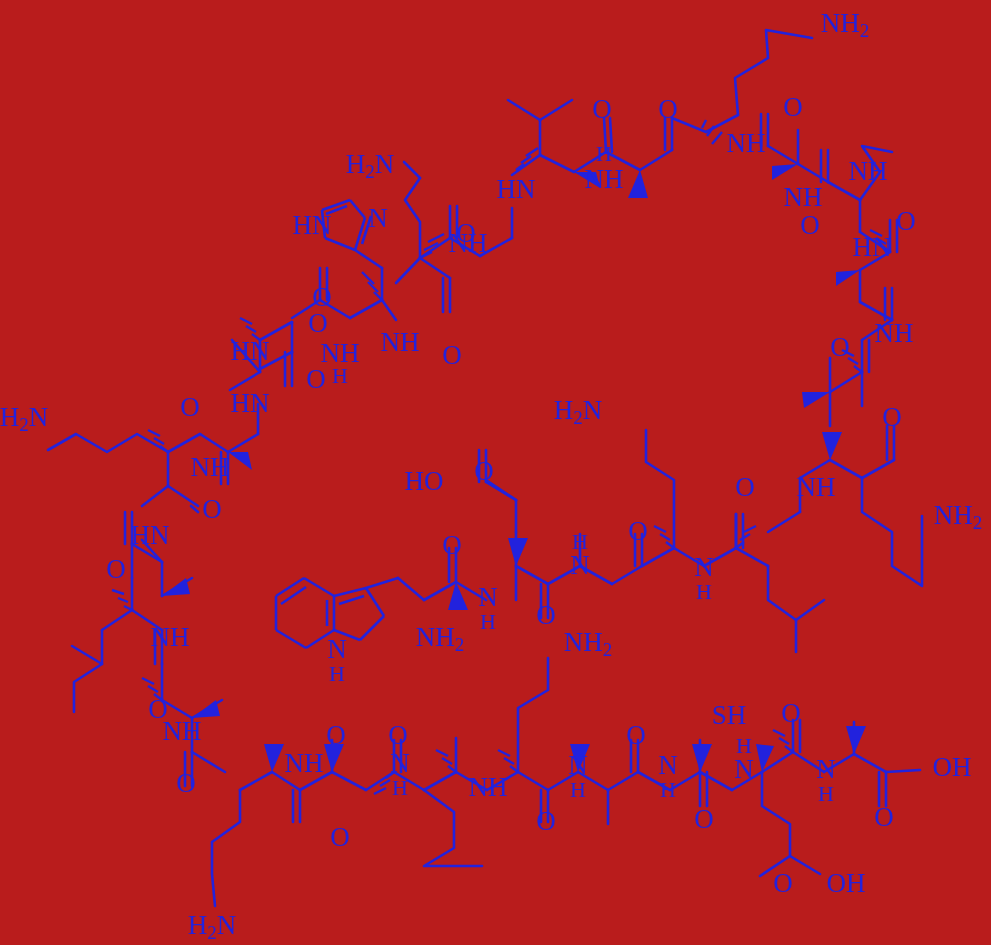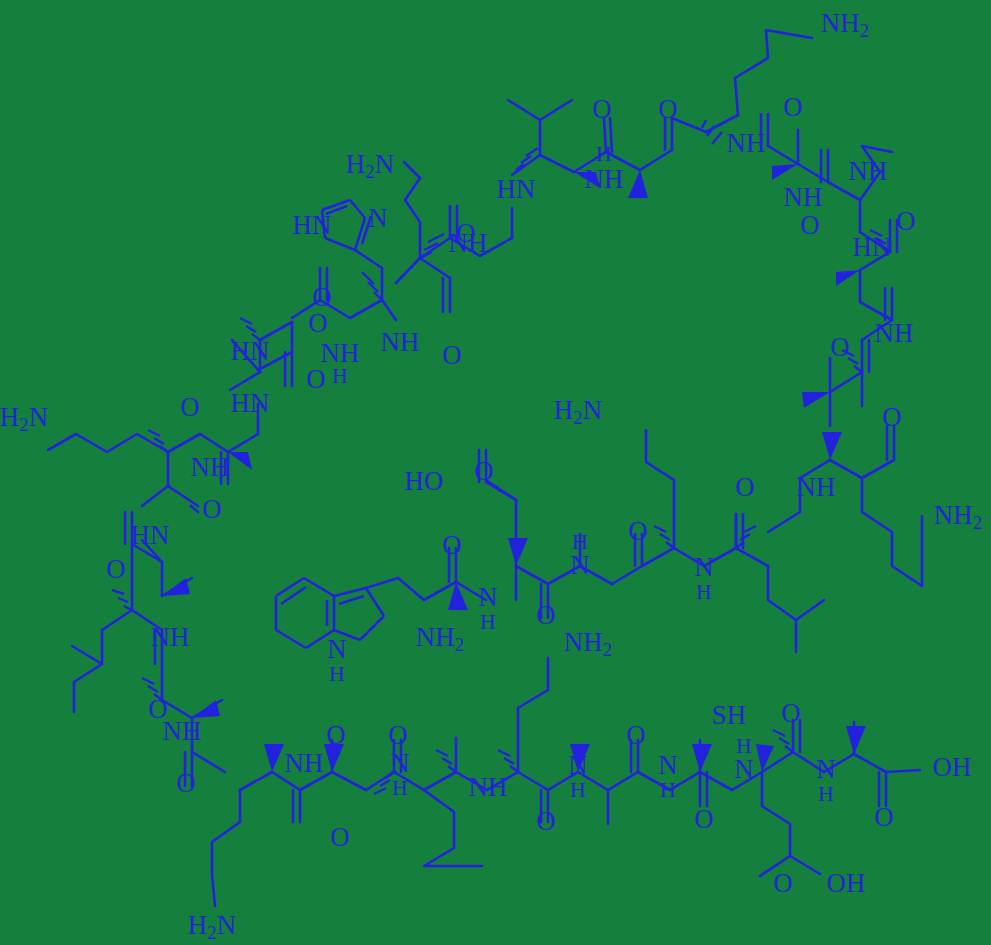--- a/index.html
+++ b/index.html
@@ -12,21 +12,21 @@
   .wedge{fill:#2222dd;stroke:none;}
   .hashline{stroke:#2222dd;stroke-width:2.4;stroke-linecap:butt;}
   .atom{fill:#2222dd;font-family:"Liberation Serif",serif;font-size:27px;
         text-anchor:middle;dominant-baseline:middle;}
   .atom .sub{font-size:19px;}
   .ringbond{stroke:#2222dd;stroke-width:2.6;fill:none;}
 </style>
 </head>
 <body>
 
-<div id="canvas" style="background: #15803d;">
+<div id="canvas" style="background: #b91c1c;">
 <svg id="struct" viewBox="0 0 991 945">
 
 <g id="bonds">
 
 <path class="bond" d="M738,115 L735,78 L768,58 L766,30 L812,38" stroke="#2222dd"></path>
 
 <path class="bond" d="M738,115 L706,132" stroke="#2222dd"></path>
 <path class="bond" d="M706,132 L672,118" stroke="#2222dd"></path>
 <path class="bond" d="M672,118 L672,150" stroke="#2222dd"></path>
 <path class="bond" d="M665,118 L665,150" stroke="#2222dd"></path>

